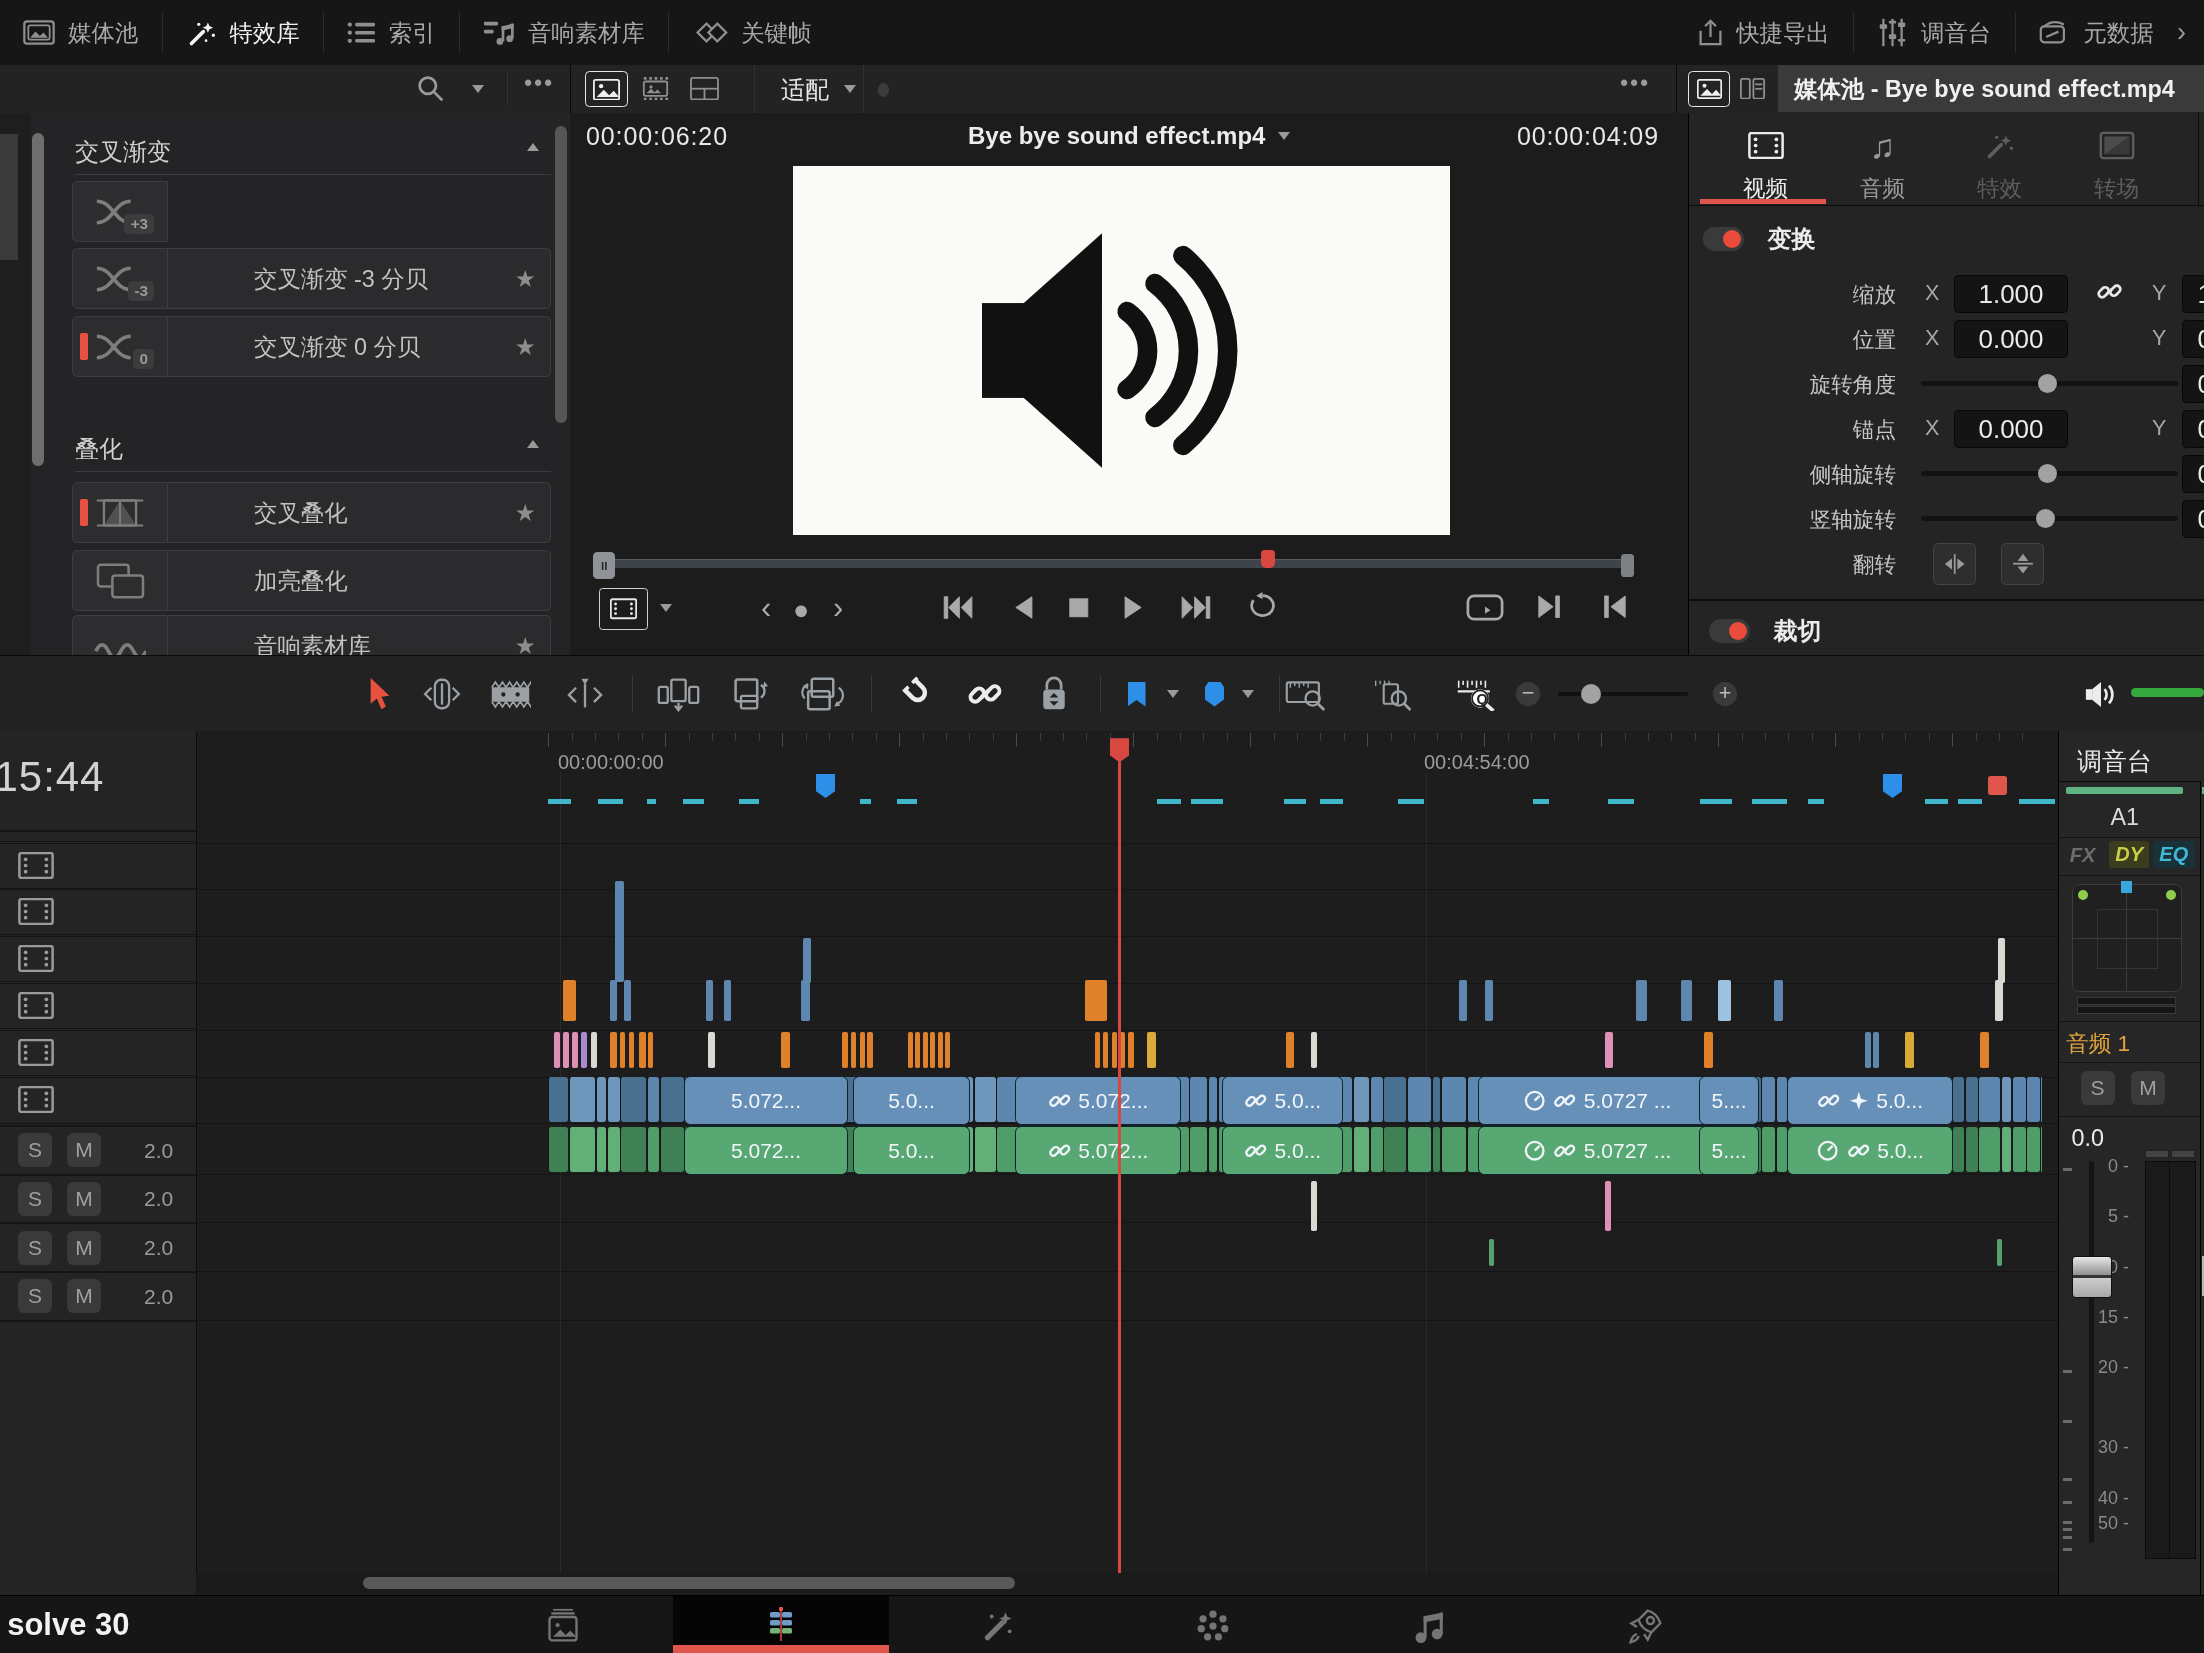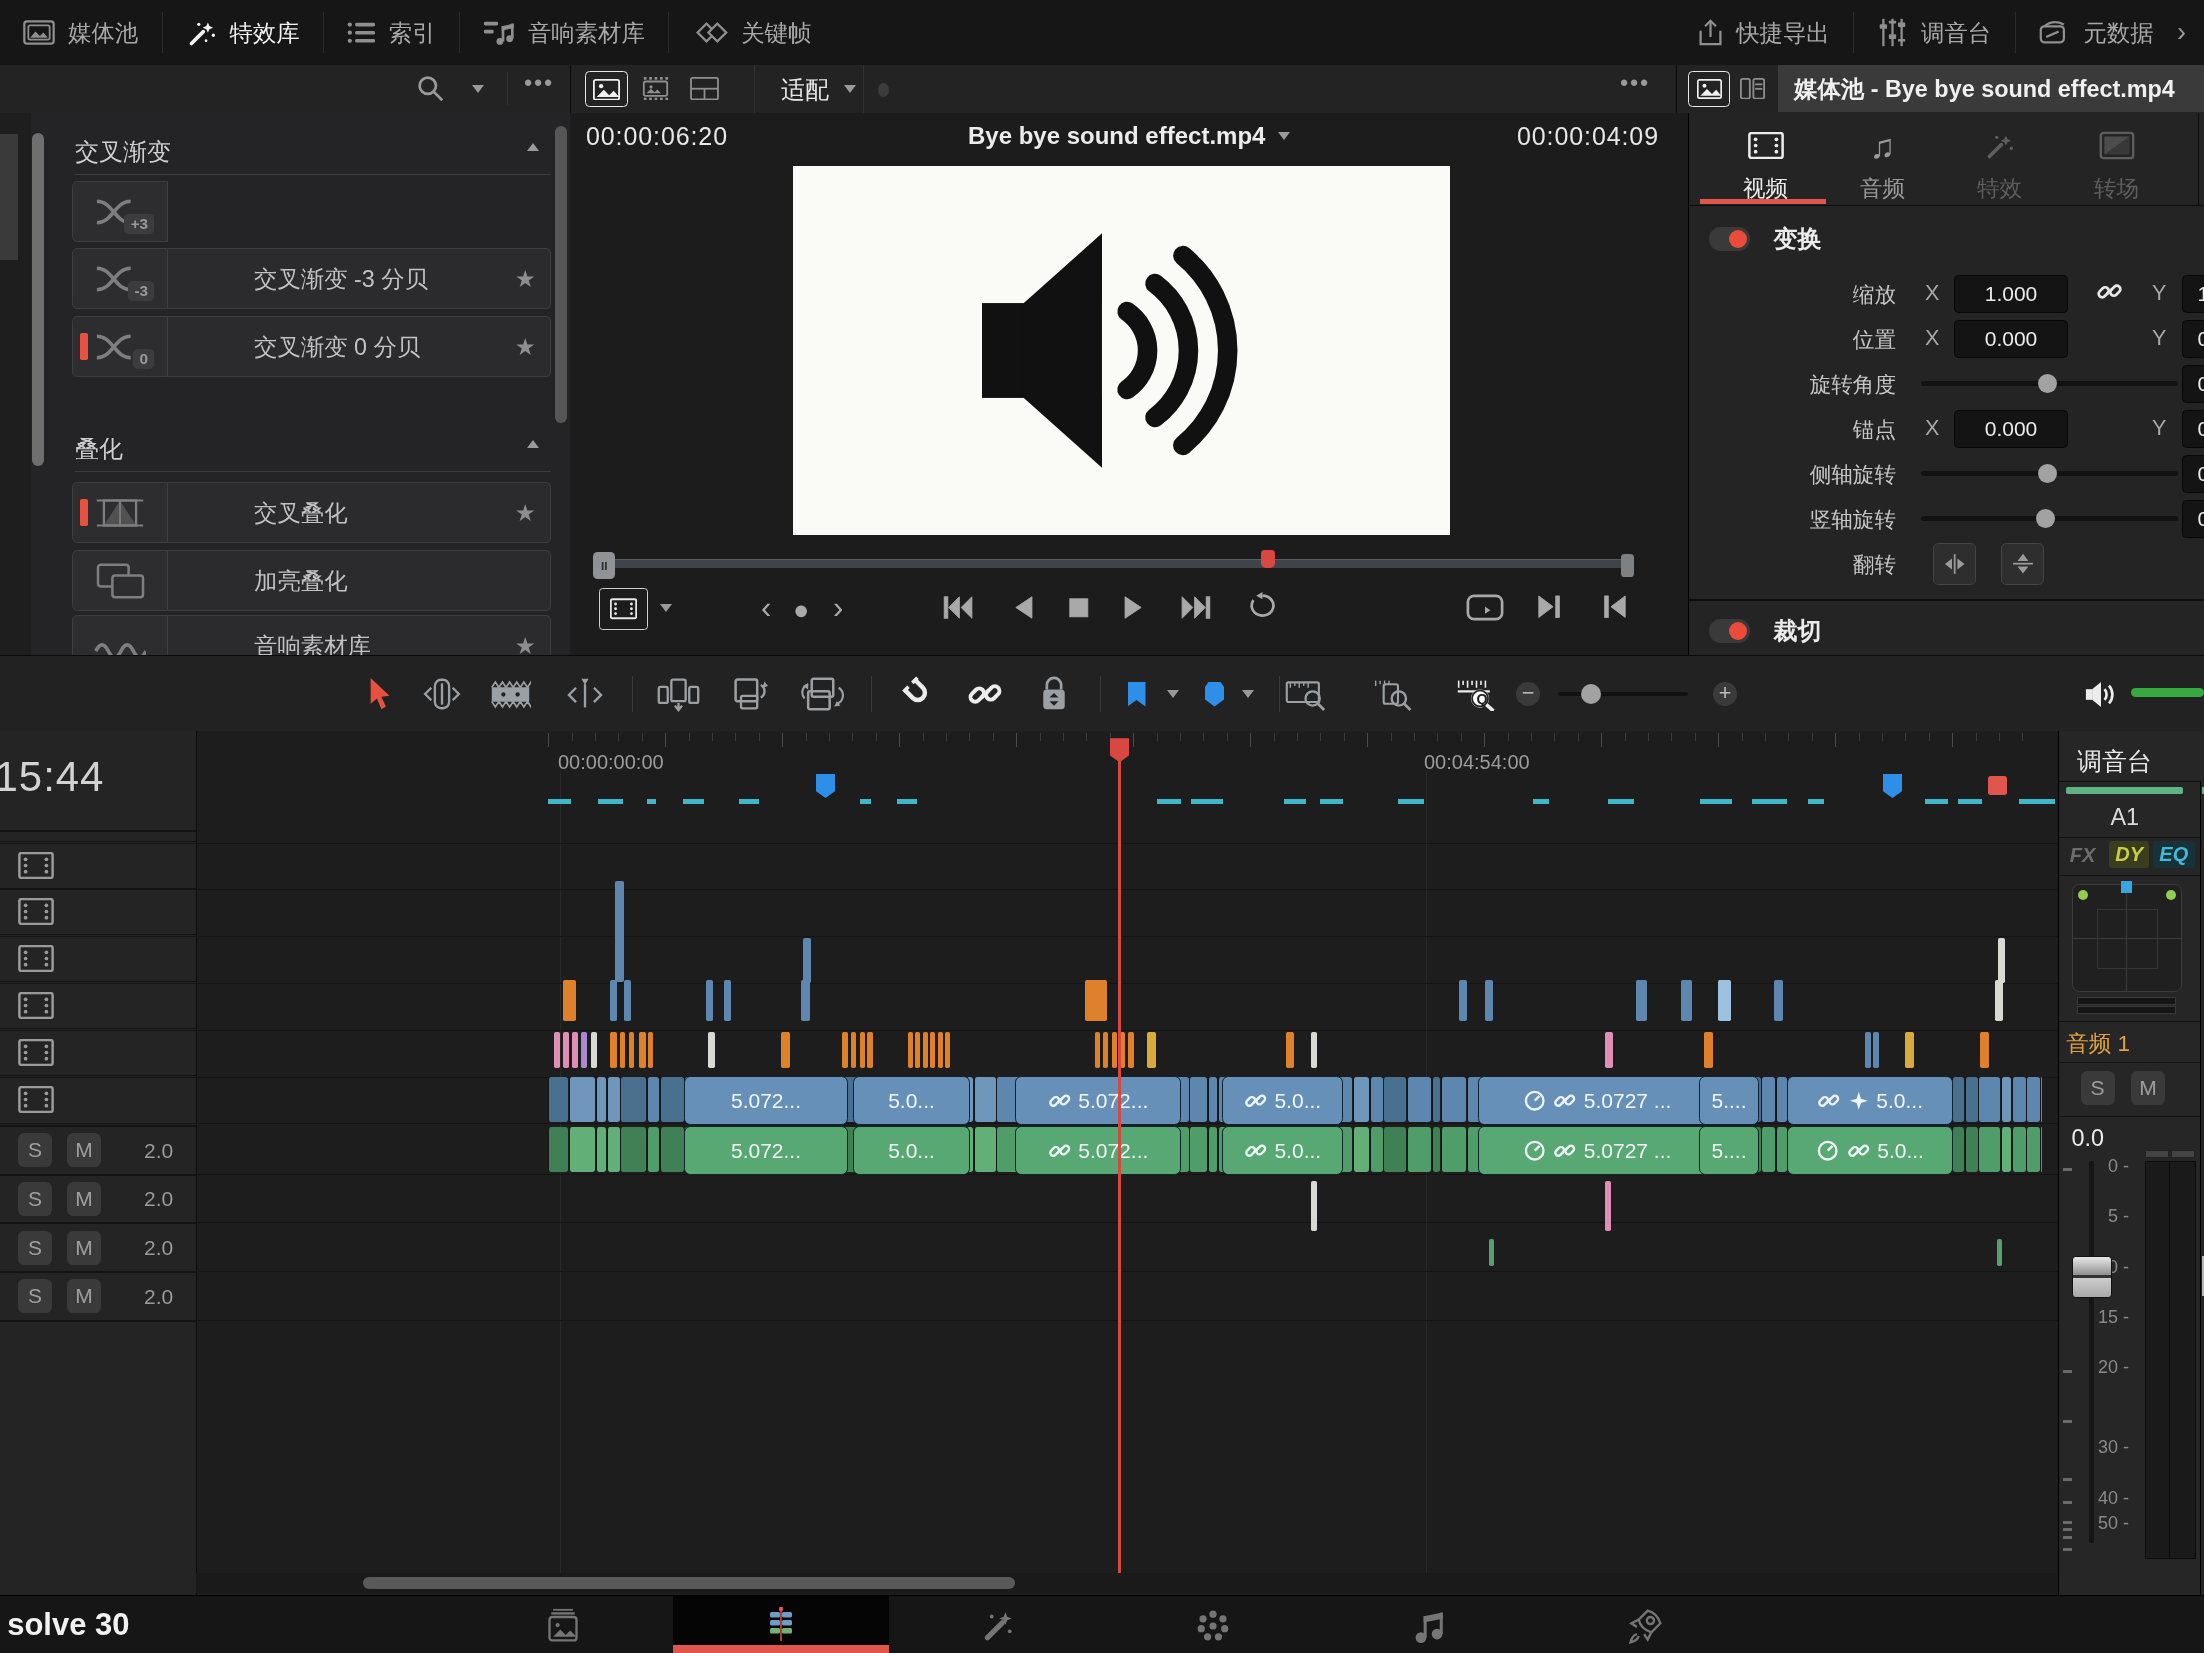--- a/index.html
+++ b/index.html
@@ -40,21 +40,21 @@
   .transport svg{fill:#a9a9a9;stroke:#a9a9a9;}
   .tpbtn{display:flex;align-items:center;justify-content:center;color:#a9a9a9;}
   
   #inspector{left:1688px;top:113px;width:517px;height:543px;background:#242425;border-left:0.9px solid #000;}
   .itab{position:absolute;top:12.6px;width:99px;text-align:center;}
   .itab .lbl{font-size:22.5px;margin-top:7.2px;}
   .itab.on{color:#ececec}.itab.mid{color:#9a9a9a}.itab.off{color:#5e5e5e}
   .irow{position:absolute;left:0;width:517px;height:40px;}
   .ilabel{position:absolute;left:0;top:7.2px;width:207px;text-align:right;font-size:21.6px;color:#c6c6c6;}
   .iaxis{position:absolute;top:7.2px;font-size:21.6px;color:#a8a8a8;}
-  .ibox{position:absolute;top:1.8px;width:112px;height:36px;background:#141414;border:0.9px solid #070707;border-radius:4.5px;color:#ebebeb;font-size:21px;text-align:center;line-height:36px;}
+  .ibox{position:absolute;top:1.8px;width:112px;height:36px;background:#141414;border:0.9px solid #070707;border-radius:4.5px;color:#ebebeb;font-size:26px;text-align:center;line-height:36px;}
   .ycut{width:54px;overflow:hidden;text-align:left;padding-left:14.4px;border-radius:4.5px 0 0 4.5px;}
   .slidertrack{position:absolute;left:232px;top:18px;width:257px;height:4.5px;background:#121212;border-radius:2.7px;}
   .sliderknob{position:absolute;top:10.8px;width:19px;height:19px;background:#a2a2a2;border-radius:50%;}
   .toggle{width:41px;height:23.4px;background:#3a3a3a;border-radius:11.7px;position:relative;}
   .toggle .dot{position:absolute;right:2.7px;top:2.7px;width:18px;height:18px;border-radius:50%;background:#ea4b3a;}
   
   #toolrow{left:0;top:655px;width:2204px;height:76px;background:#222223;border-top:0.9px solid #0a0a0a;border-bottom:0.9px solid #060606;}
   .tool{position:absolute;top:0;height:76px;display:flex;align-items:center;justify-content:center;color:#9aa0a4;}
   .tool.on{color:#ececec}
   .tsep2{position:absolute;top:20px;width:0.9px;height:36px;background:#3a3a3a;}
@@ -492,21 +492,21 @@
               <path d="M34 6 v20 H6z" fill="currentColor" opacity="0.35"></path>
             </svg>
           </div>
           <div class="lbl">转场</div>
         </div>
       </div>
     <div class="a" style="left:10.8px;top:86px;width:126px;height:4.5px;background:#e0564d"></div>
     <div class="a" style="left:0;top:92px;width:517px;height:0.9px;background:#0c0c0c"></div>
     <div class="a" style="left:509px;top:0;width:0.9px;height:92px;background:#0c0c0c"></div>
 
-    <div class="a flex" style="left:20px;top:110px;gap:23.4px">
+    <div class="a flex" style="left:14px;top:110px;gap:23.4px">
       <span class="toggle">
           <span class="dot"></span>
         </span>
       <span style="font-size:24px;color:#ececec;font-weight:bold">变换</span>
     </div>
 
     <div class="irow" style="top:160px">
       <span class="ilabel">缩放</span>
       <span class="iaxis" style="left:236px">X</span>
       <span class="ibox" style="left:265px">1.000</span>

